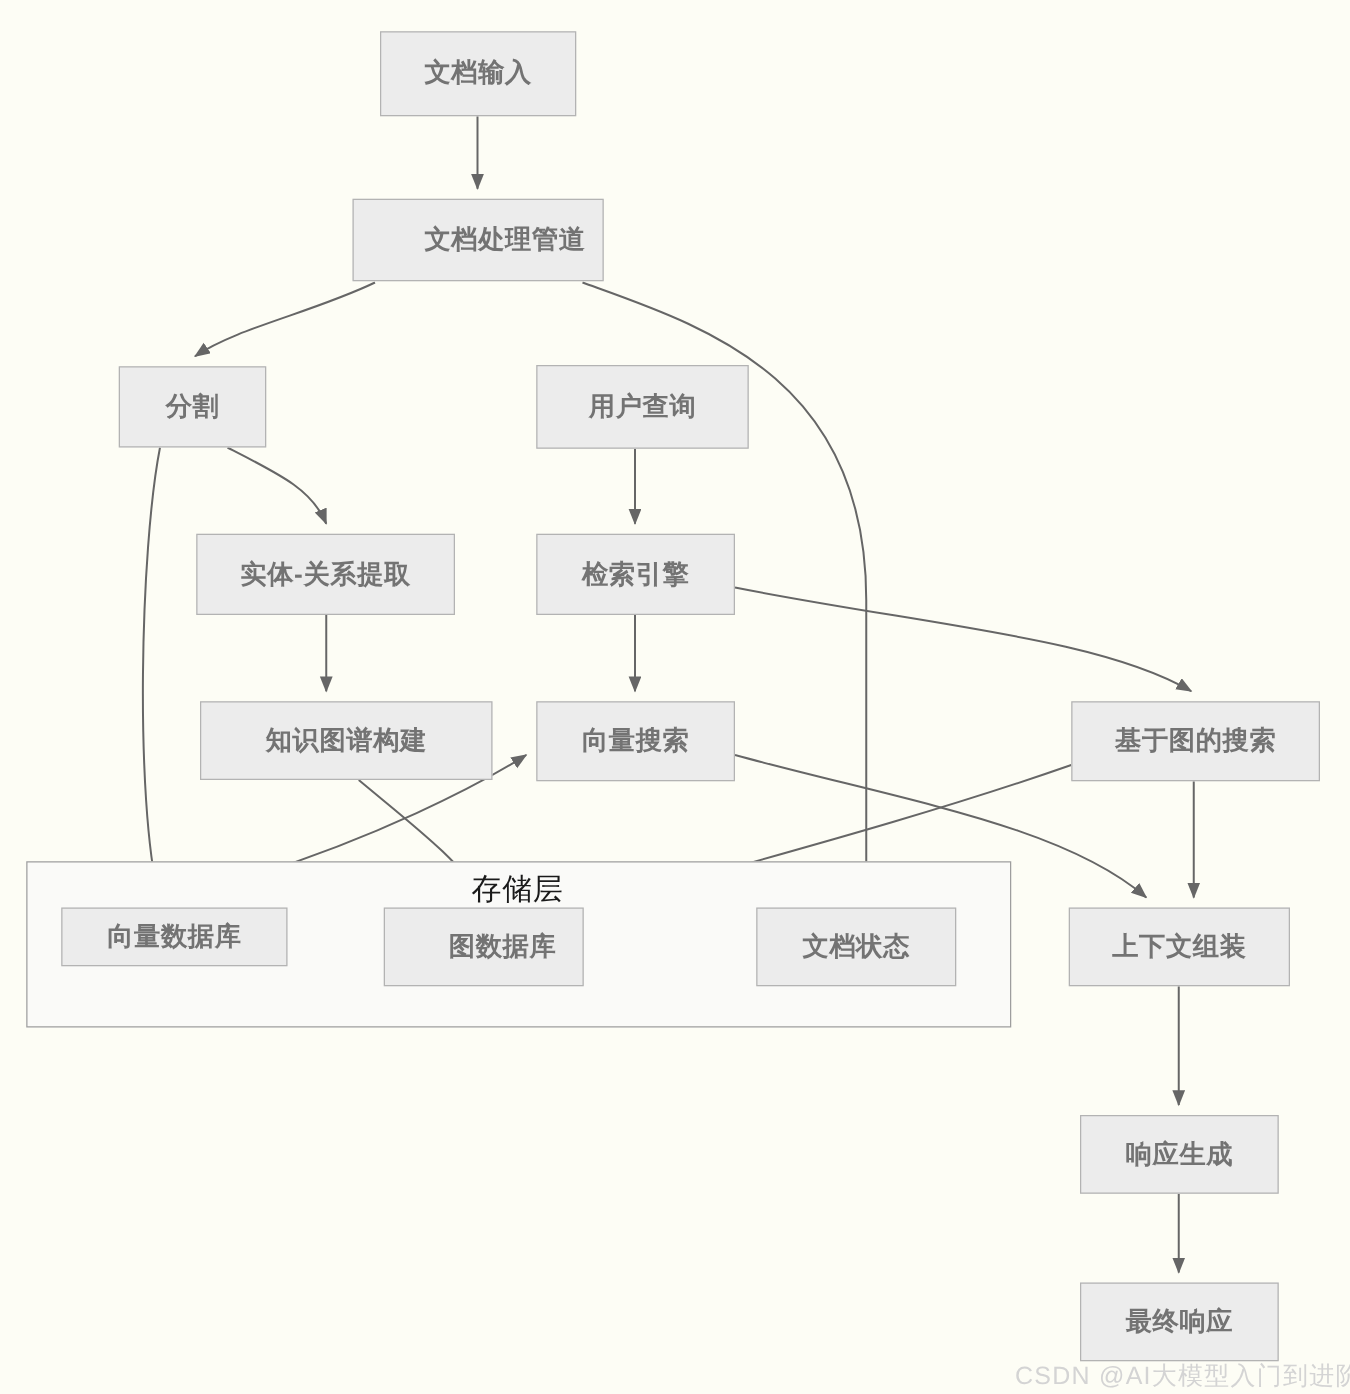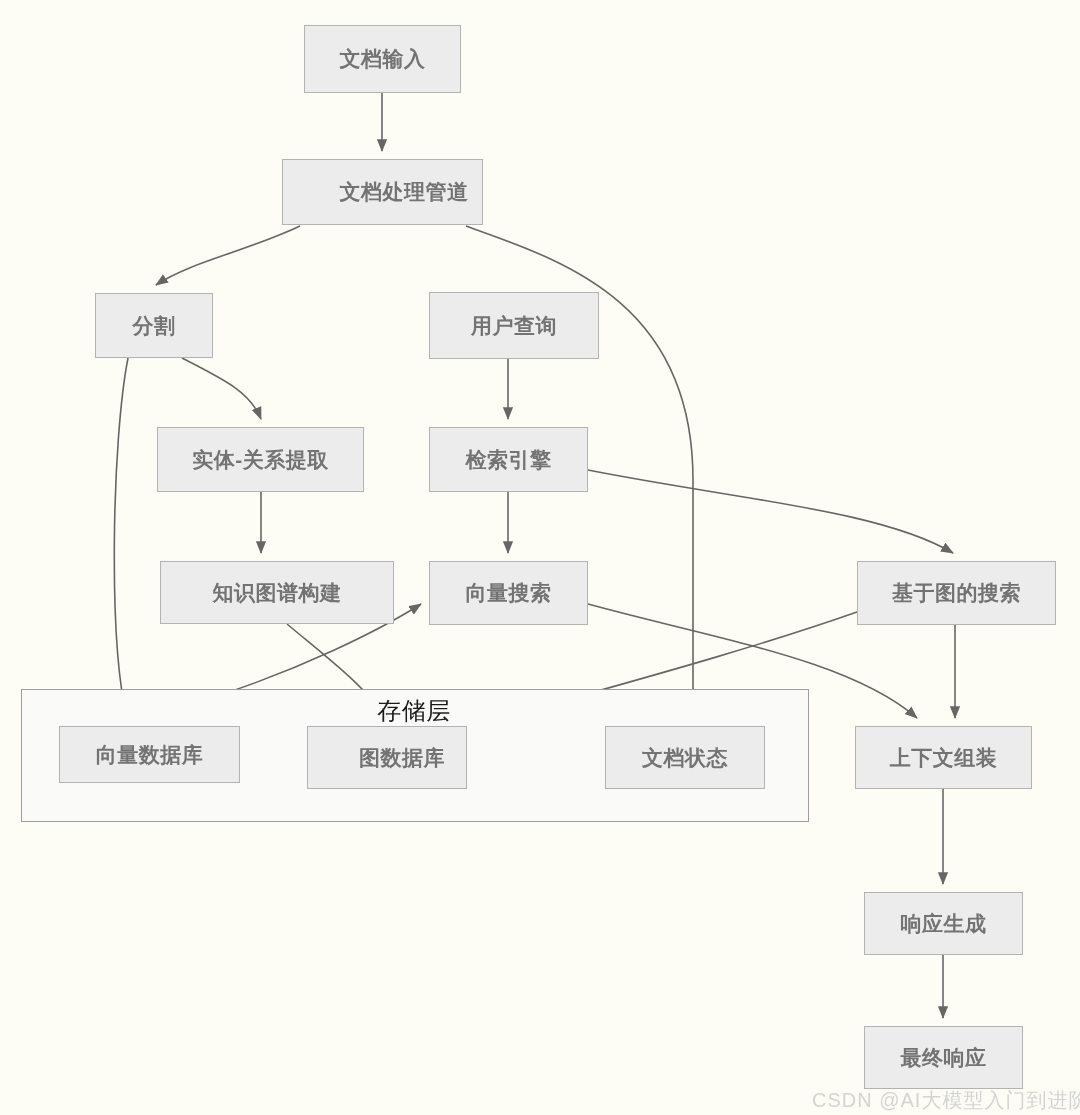--- a/index.html
+++ b/index.html
@@ -109,21 +109,21 @@
   <div id="nodes-group">
       <div class="node" style="left: 304px; top: 25px; width: 157px; height: 68px; background: rgb(236, 236, 236); border-color: rgb(179, 179, 179);">文档输入</div>
       <div class="node" style="left: 282px; top: 159px; width: 201px; height: 66px; background: rgb(236, 236, 236); border-color: rgb(179, 179, 179); padding-left: 43px;">文档处理管道</div>
       <div class="node" style="left: 95px; top: 293px; width: 118px; height: 65px; background: rgb(236, 236, 236); border-color: rgb(179, 179, 179);">分割</div>
       <div class="node" style="left: 429px; top: 292px; width: 170px; height: 67px; background: rgb(236, 236, 236); border-color: rgb(179, 179, 179);">用户查询</div>
       <div class="node" style="left: 157px; top: 427px; width: 207px; height: 65px; background: rgb(236, 236, 236); border-color: rgb(179, 179, 179);">实体-关系提取</div>
       <div class="node" style="left: 429px; top: 427px; width: 159px; height: 65px; background: rgb(236, 236, 236); border-color: rgb(179, 179, 179);">检索引擎</div>
       <div class="node" style="left: 160px; top: 561px; width: 234px; height: 63px; background: rgb(236, 236, 236); border-color: rgb(179, 179, 179);">知识图谱构建</div>
       <div class="node" style="left: 429px; top: 561px; width: 159px; height: 64px; background: rgb(236, 236, 236); border-color: rgb(179, 179, 179);">向量搜索</div>
       <div class="node" style="left: 857px; top: 561px; width: 199px; height: 64px; background: rgb(236, 236, 236); border-color: rgb(179, 179, 179);">基于图的搜索</div>
-      <div class="node" style="left: 59px; top: 726px; width: 181px; height: 57px; background: rgb(236, 236, 236); border-color: rgb(179, 179, 179);">向量数据库</div>
+      <div class="node" style="left: 49px; top: 726px; width: 181px; height: 47px; background: rgb(236, 236, 236); border-color: rgb(179, 179, 179);">向量数据库</div>
       <div class="node" style="left: 307px; top: 726px; width: 160px; height: 63px; background: rgb(236, 236, 236); border-color: rgb(179, 179, 179); padding-left: 30px;">图数据库</div>
       <div class="node" style="left: 605px; top: 726px; width: 160px; height: 63px; background: rgb(236, 236, 236); border-color: rgb(179, 179, 179);">文档状态</div>
       <div class="node" style="left: 855px; top: 726px; width: 177px; height: 63px; background: rgb(236, 236, 236); border-color: rgb(179, 179, 179);">上下文组装</div>
       <div class="node" style="left: 864px; top: 892px; width: 159px; height: 63px; background: rgb(236, 236, 236); border-color: rgb(179, 179, 179);">响应生成</div>
       <div class="node" style="left: 864px; top: 1026px; width: 159px; height: 63px; background: rgb(236, 236, 236); border-color: rgb(179, 179, 179);">最终响应</div>
     </div>
 
   <div class="watermark" style="left: 812px; top: 1087px;">CSDN @AI大模型入门到进阶</div>
 
 </div>

